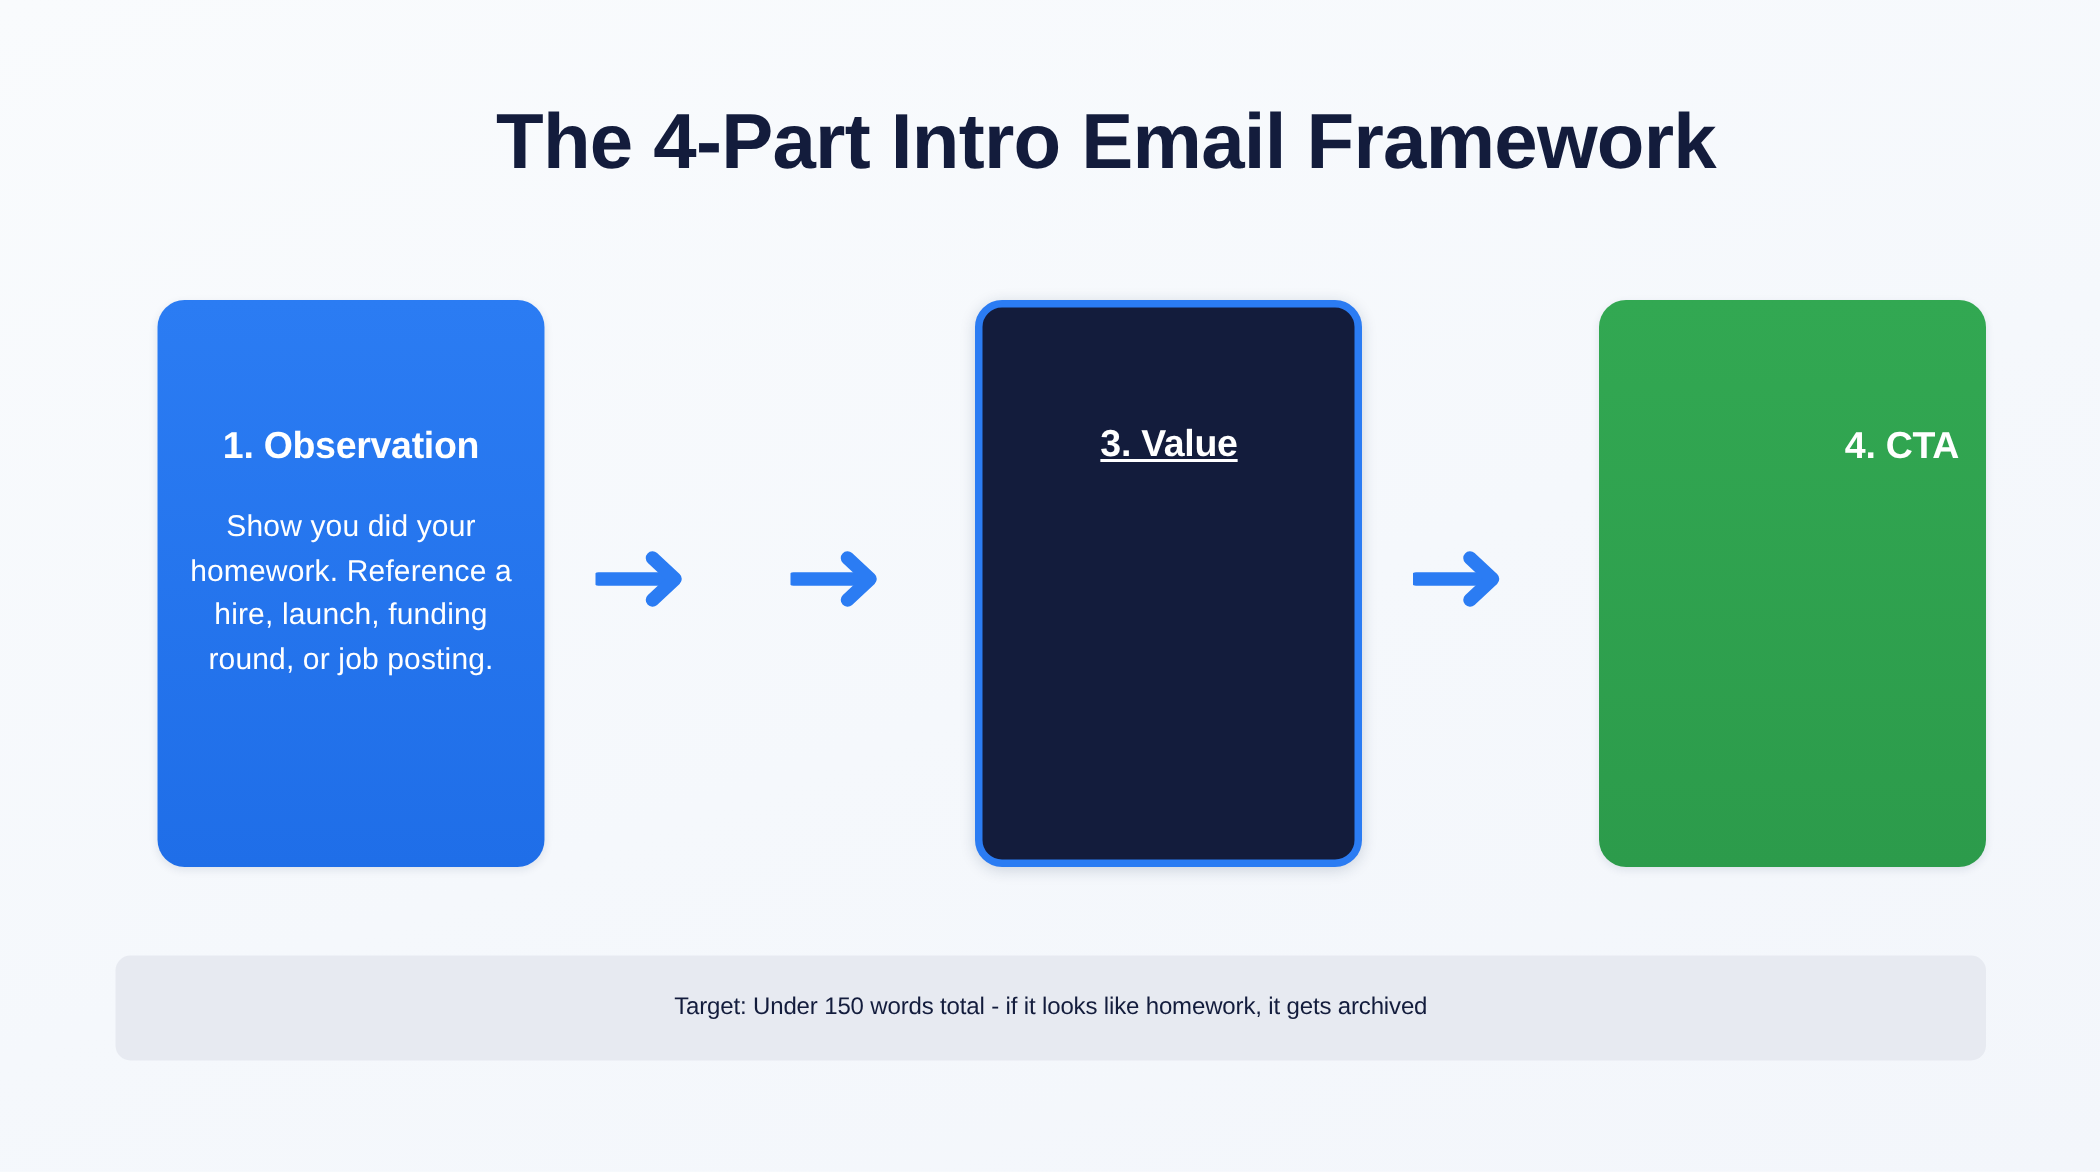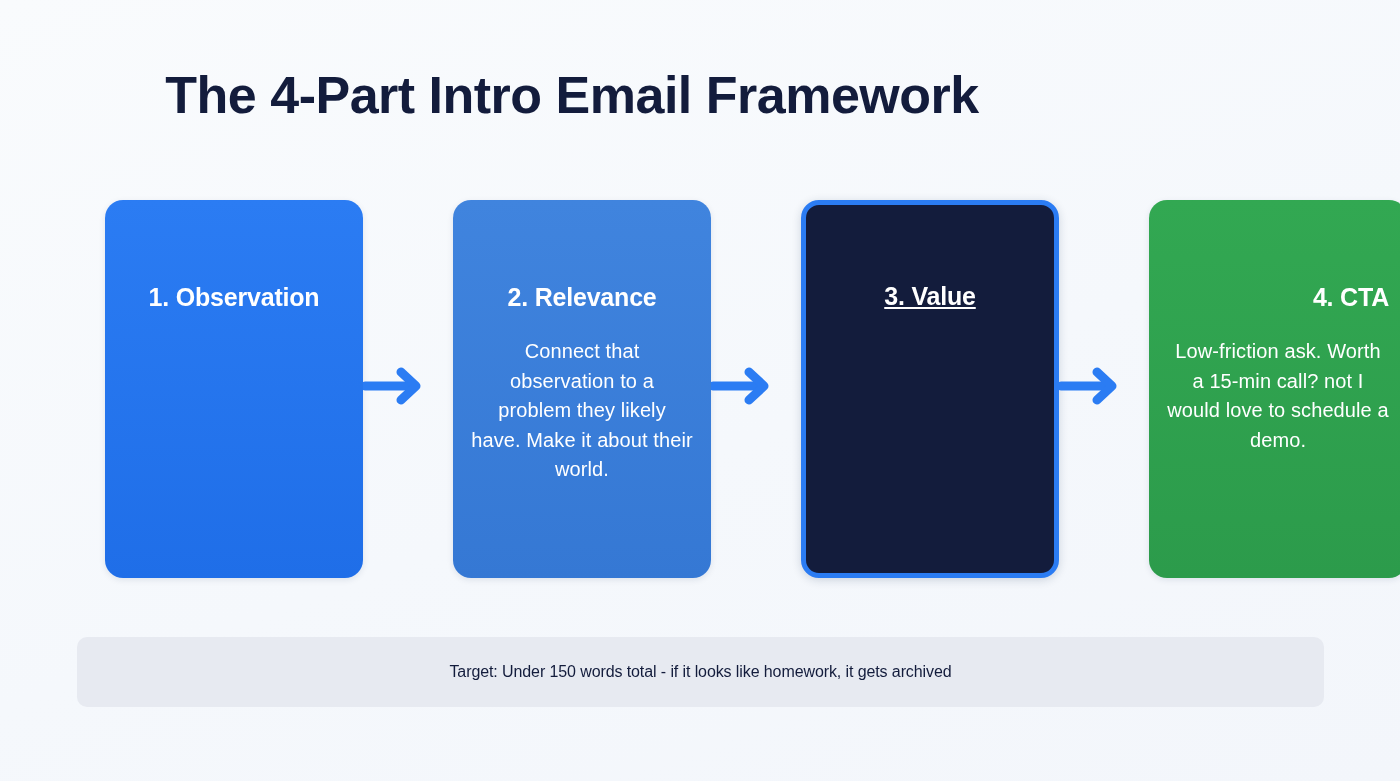--- a/index.html
+++ b/index.html
@@ -23,21 +23,21 @@
     height: 781px;
     background: linear-gradient(160deg, #f9fbfd 0%, #f5f8fc 55%, #f3f6fb 100%);
   }
 
   
   .title {
     position: absolute;
     top: 64px;
     left: 0;
     width: 1144px;
-    text-align: center;
+    text-align: right;
     font-size: 52px;
     font-weight: 700;
     letter-spacing: -0.5px;
     color: #131c3c;
     line-height: 1.2;
   }
 
   
   .cards-row {
     position: absolute;
@@ -142,35 +142,32 @@
 <body>
 
 <div class="infographic">
 
   <h1 class="title">The 4-Part Intro Email Framework</h1>
 
   <div class="cards-row">
 
     <div class="card card-1">
       <div class="card-heading">1. Observation</div>
+      <div class="card-body">Show you did your homework. Reference a hire, launch, funding round, or job posting.</div>
     </div>
 
     <div class="arrow">
       <span>
         <svg width="62" height="40" viewBox="0 0 62 40" fill="none" xmlns="http://www.w3.org/2000/svg">
           <path d="M2 20 H44" stroke="#2b7cf3" stroke-width="9" stroke-linecap="round"></path>
           <path d="M38 6 L53 20 L38 34" stroke="#2b7cf3" stroke-width="9" stroke-linecap="round" stroke-linejoin="round" fill="none"></path>
         </svg>
       </span>
     </div>
 
-    <div class="card card-2">
-      <div class="card-heading">2. Relevance</div>
-      <div class="card-body">Connect that observation to a problem they likely have. Make it about their world.</div>
-    </div>
 
     <div class="arrow">
       <span>
         <svg width="62" height="40" viewBox="0 0 62 40" fill="none" xmlns="http://www.w3.org/2000/svg">
           <path d="M2 20 H44" stroke="#2b7cf3" stroke-width="9" stroke-linecap="round"></path>
           <path d="M38 6 L53 20 L38 34" stroke="#2b7cf3" stroke-width="9" stroke-linecap="round" stroke-linejoin="round" fill="none"></path>
         </svg>
       </span>
     </div>
 
@@ -182,21 +179,20 @@
       <span>
         <svg width="62" height="40" viewBox="0 0 62 40" fill="none" xmlns="http://www.w3.org/2000/svg">
           <path d="M2 20 H44" stroke="#2b7cf3" stroke-width="9" stroke-linecap="round"></path>
           <path d="M38 6 L53 20 L38 34" stroke="#2b7cf3" stroke-width="9" stroke-linecap="round" stroke-linejoin="round" fill="none"></path>
         </svg>
       </span>
     </div>
 
     <div class="card card-4">
       <div class="card-heading">4. CTA</div>
-      <div class="card-body">Low-friction ask. Worth a 15-min call? not I would love to schedule a demo.</div>
     </div>
 
   </div>
 
   <div class="footer-banner">
     <div class="footer-text">Target: Under 150 words total - if it looks like homework, it gets archived</div>
   </div>
 
 </div>
 

